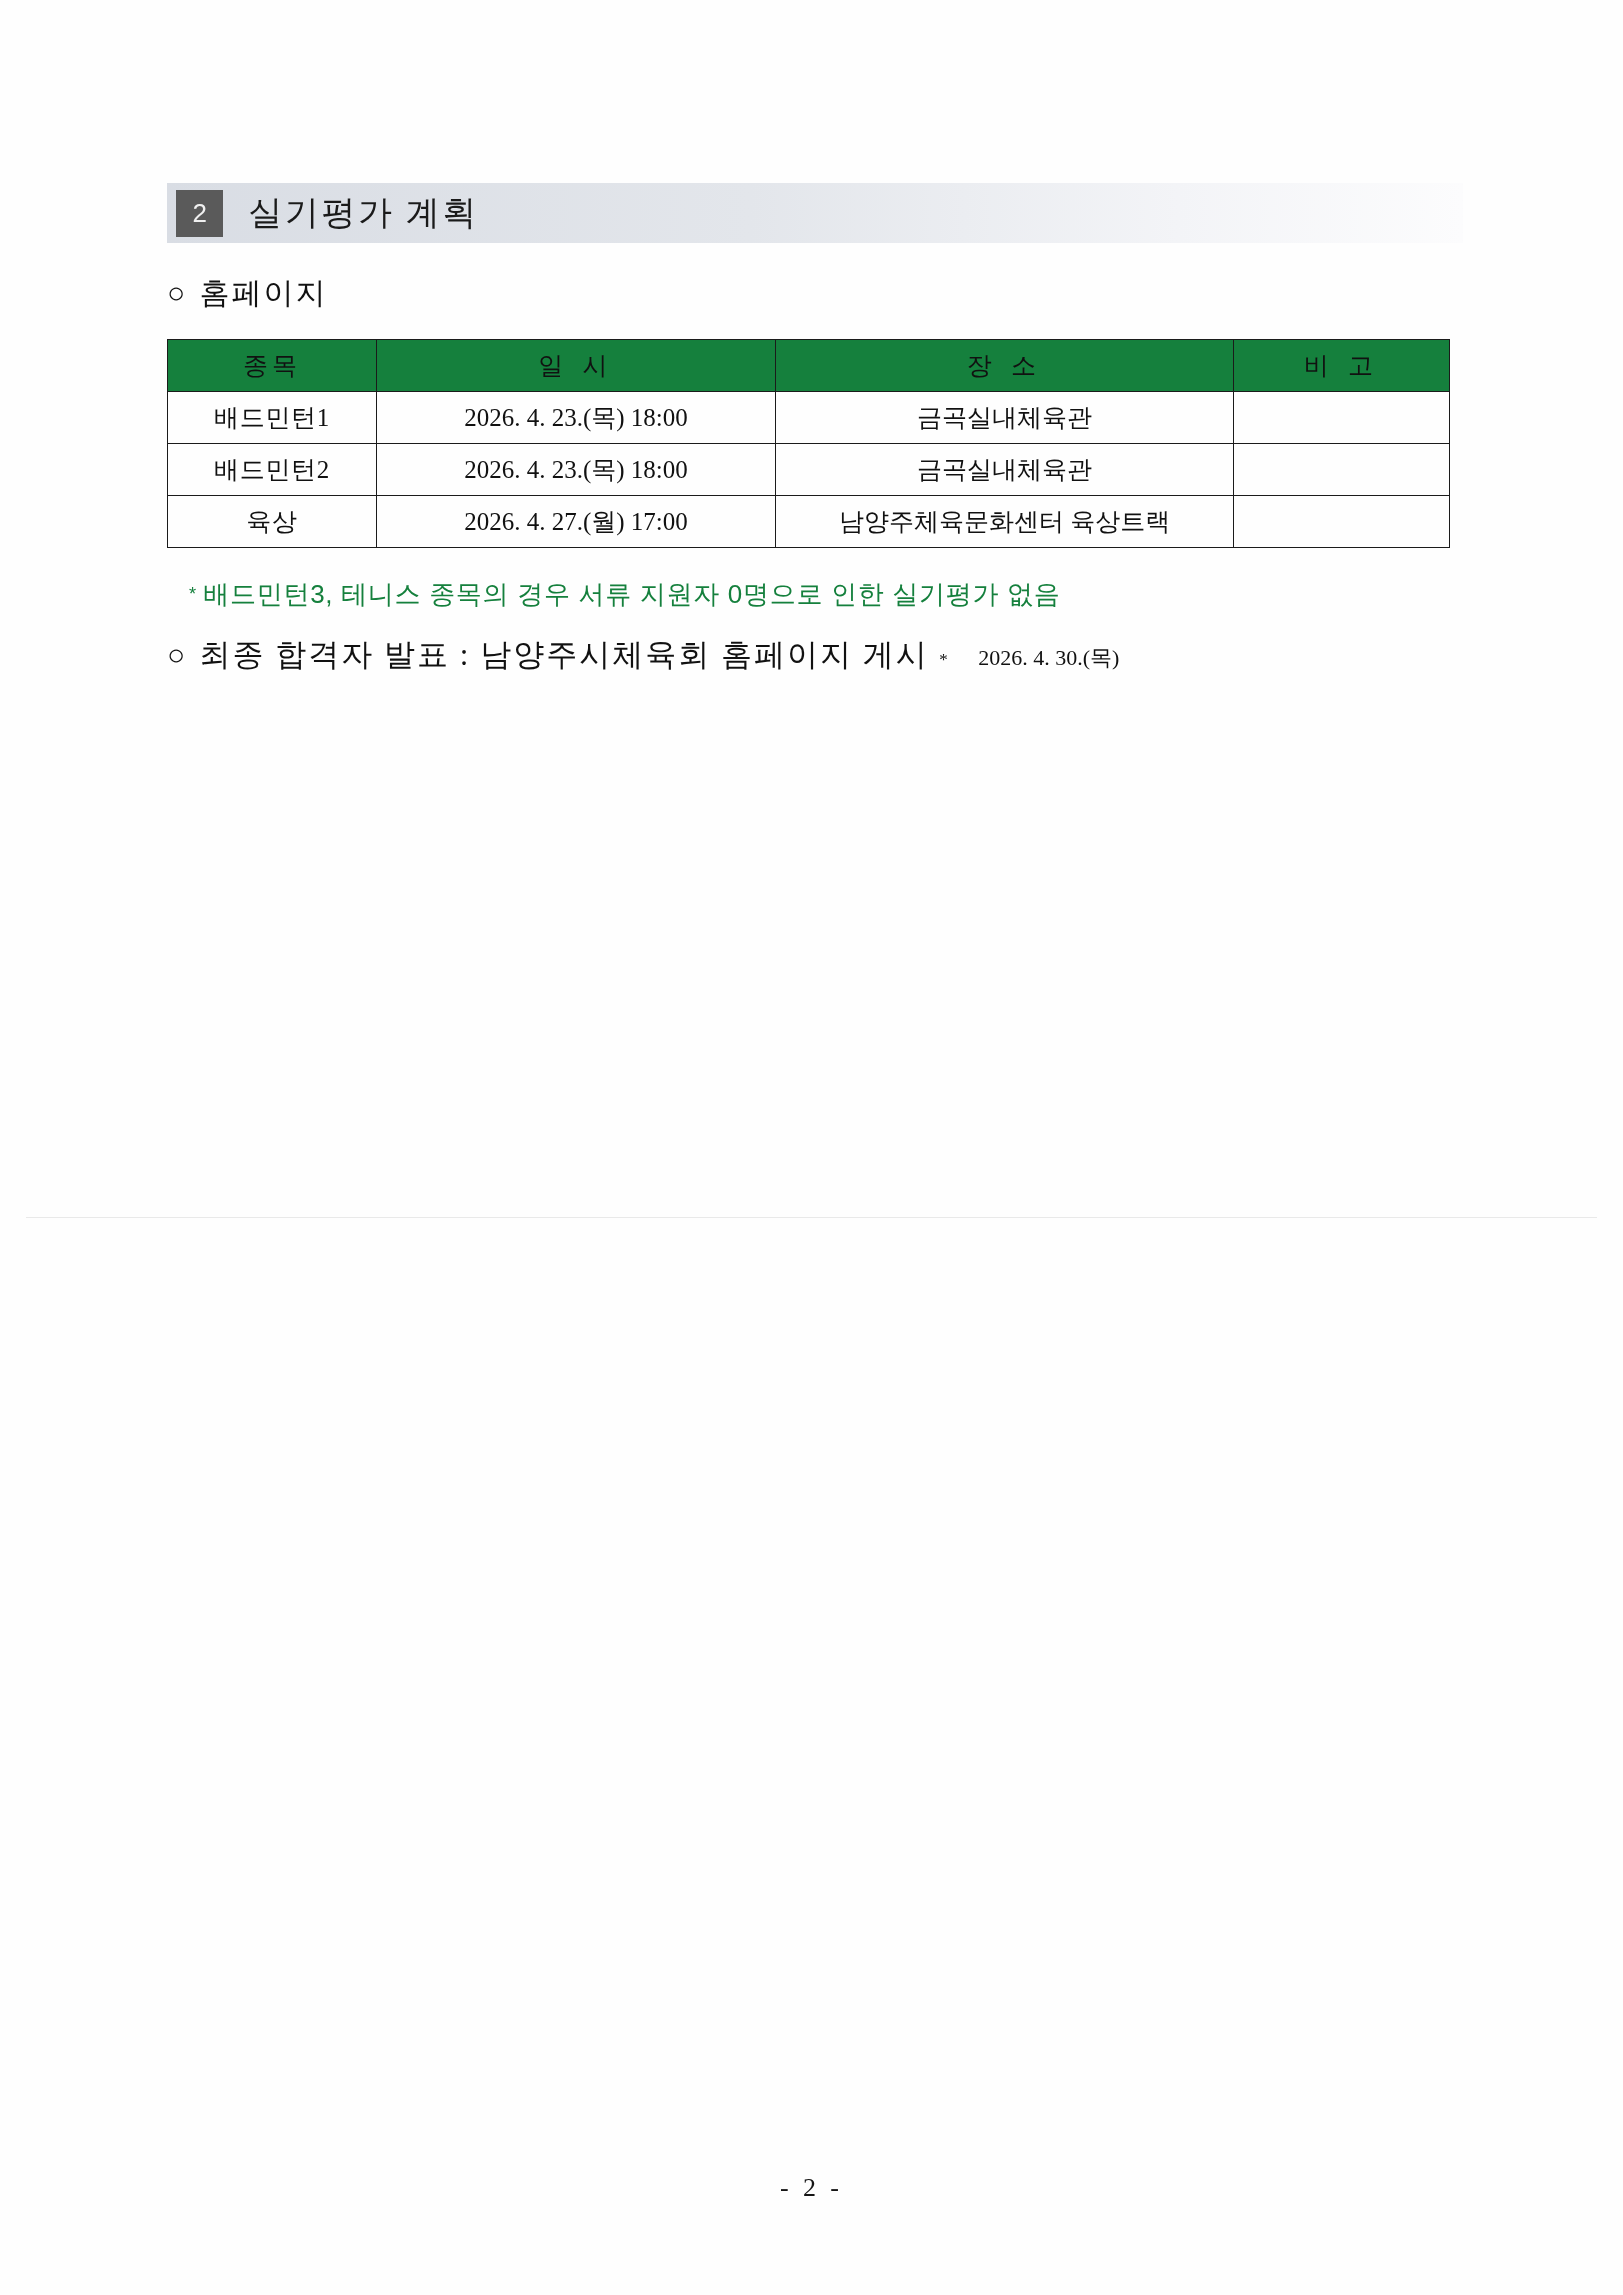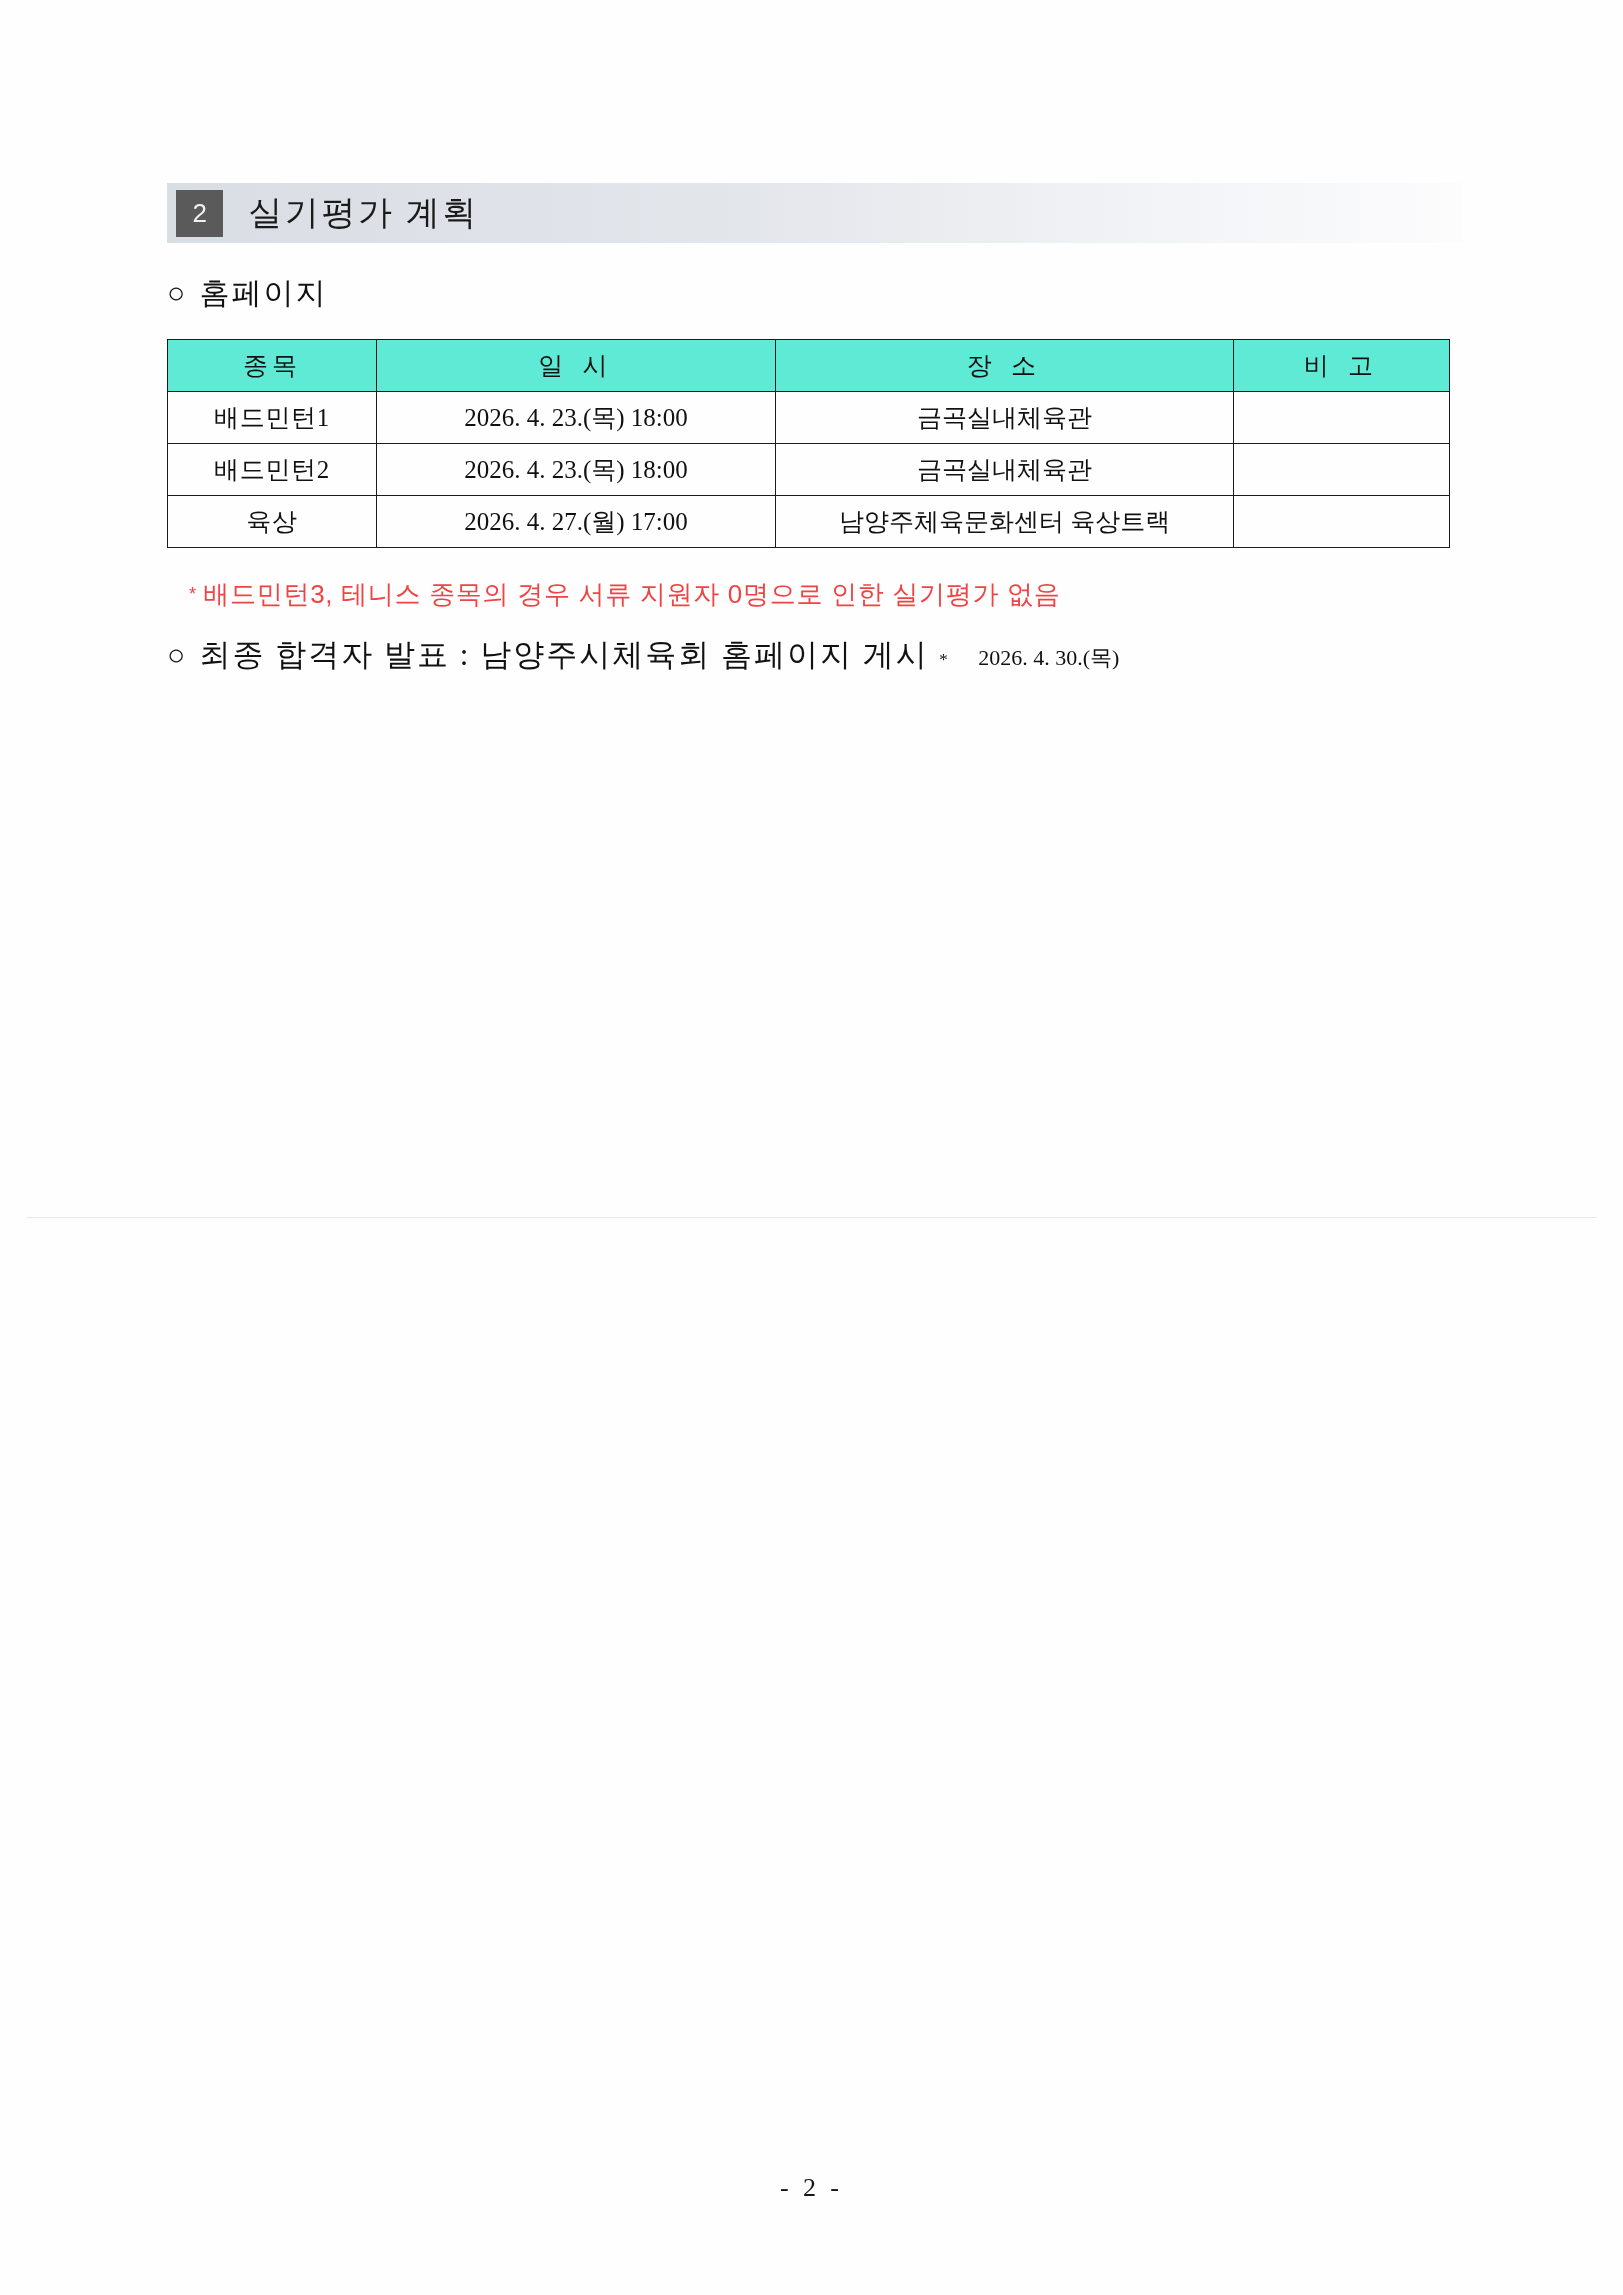--- a/index.html
+++ b/index.html
@@ -87,42 +87,42 @@
   table.schedule td {
     border: 1.3px solid #1b1b1b;
     height: 51px;
     text-align: center;
     vertical-align: middle;
     font-size: 25px;
     color: #111;
     padding: 0 3.9px;
   }
   table.schedule thead th {
-    background: #5eead4;
+    background: #15803d;
     font-weight: normal;
     letter-spacing: 6.5px;
   }
   table.schedule thead th.h-event { letter-spacing: 3.9px; }
   col.c-event  { width: 209px; }
   col.c-date   { width: 399px; }
   col.c-place  { width: 458px; }
   col.c-note   { width: 216px; }
 
   td.event { letter-spacing: 0.7px; }
   td.date  { font-family: "Liberation Serif", serif; letter-spacing: 0px; }
   td.place { letter-spacing: 0px; }
   td.note  { }
 
   
   .note-line {
     margin-top: 29px;
     margin-left: 22px;
     font-size: 26px;
     font-family: "Liberation Sans", sans-serif;
-    color: #ef4444;
+    color: #15803d;
     letter-spacing: 0.7px;
   }
   .note-star {
     font-size: 18.3px;
     vertical-align: 2.6px;
     margin-right: 6.5px;
   }
 
   .final-line {
     display: flex;

